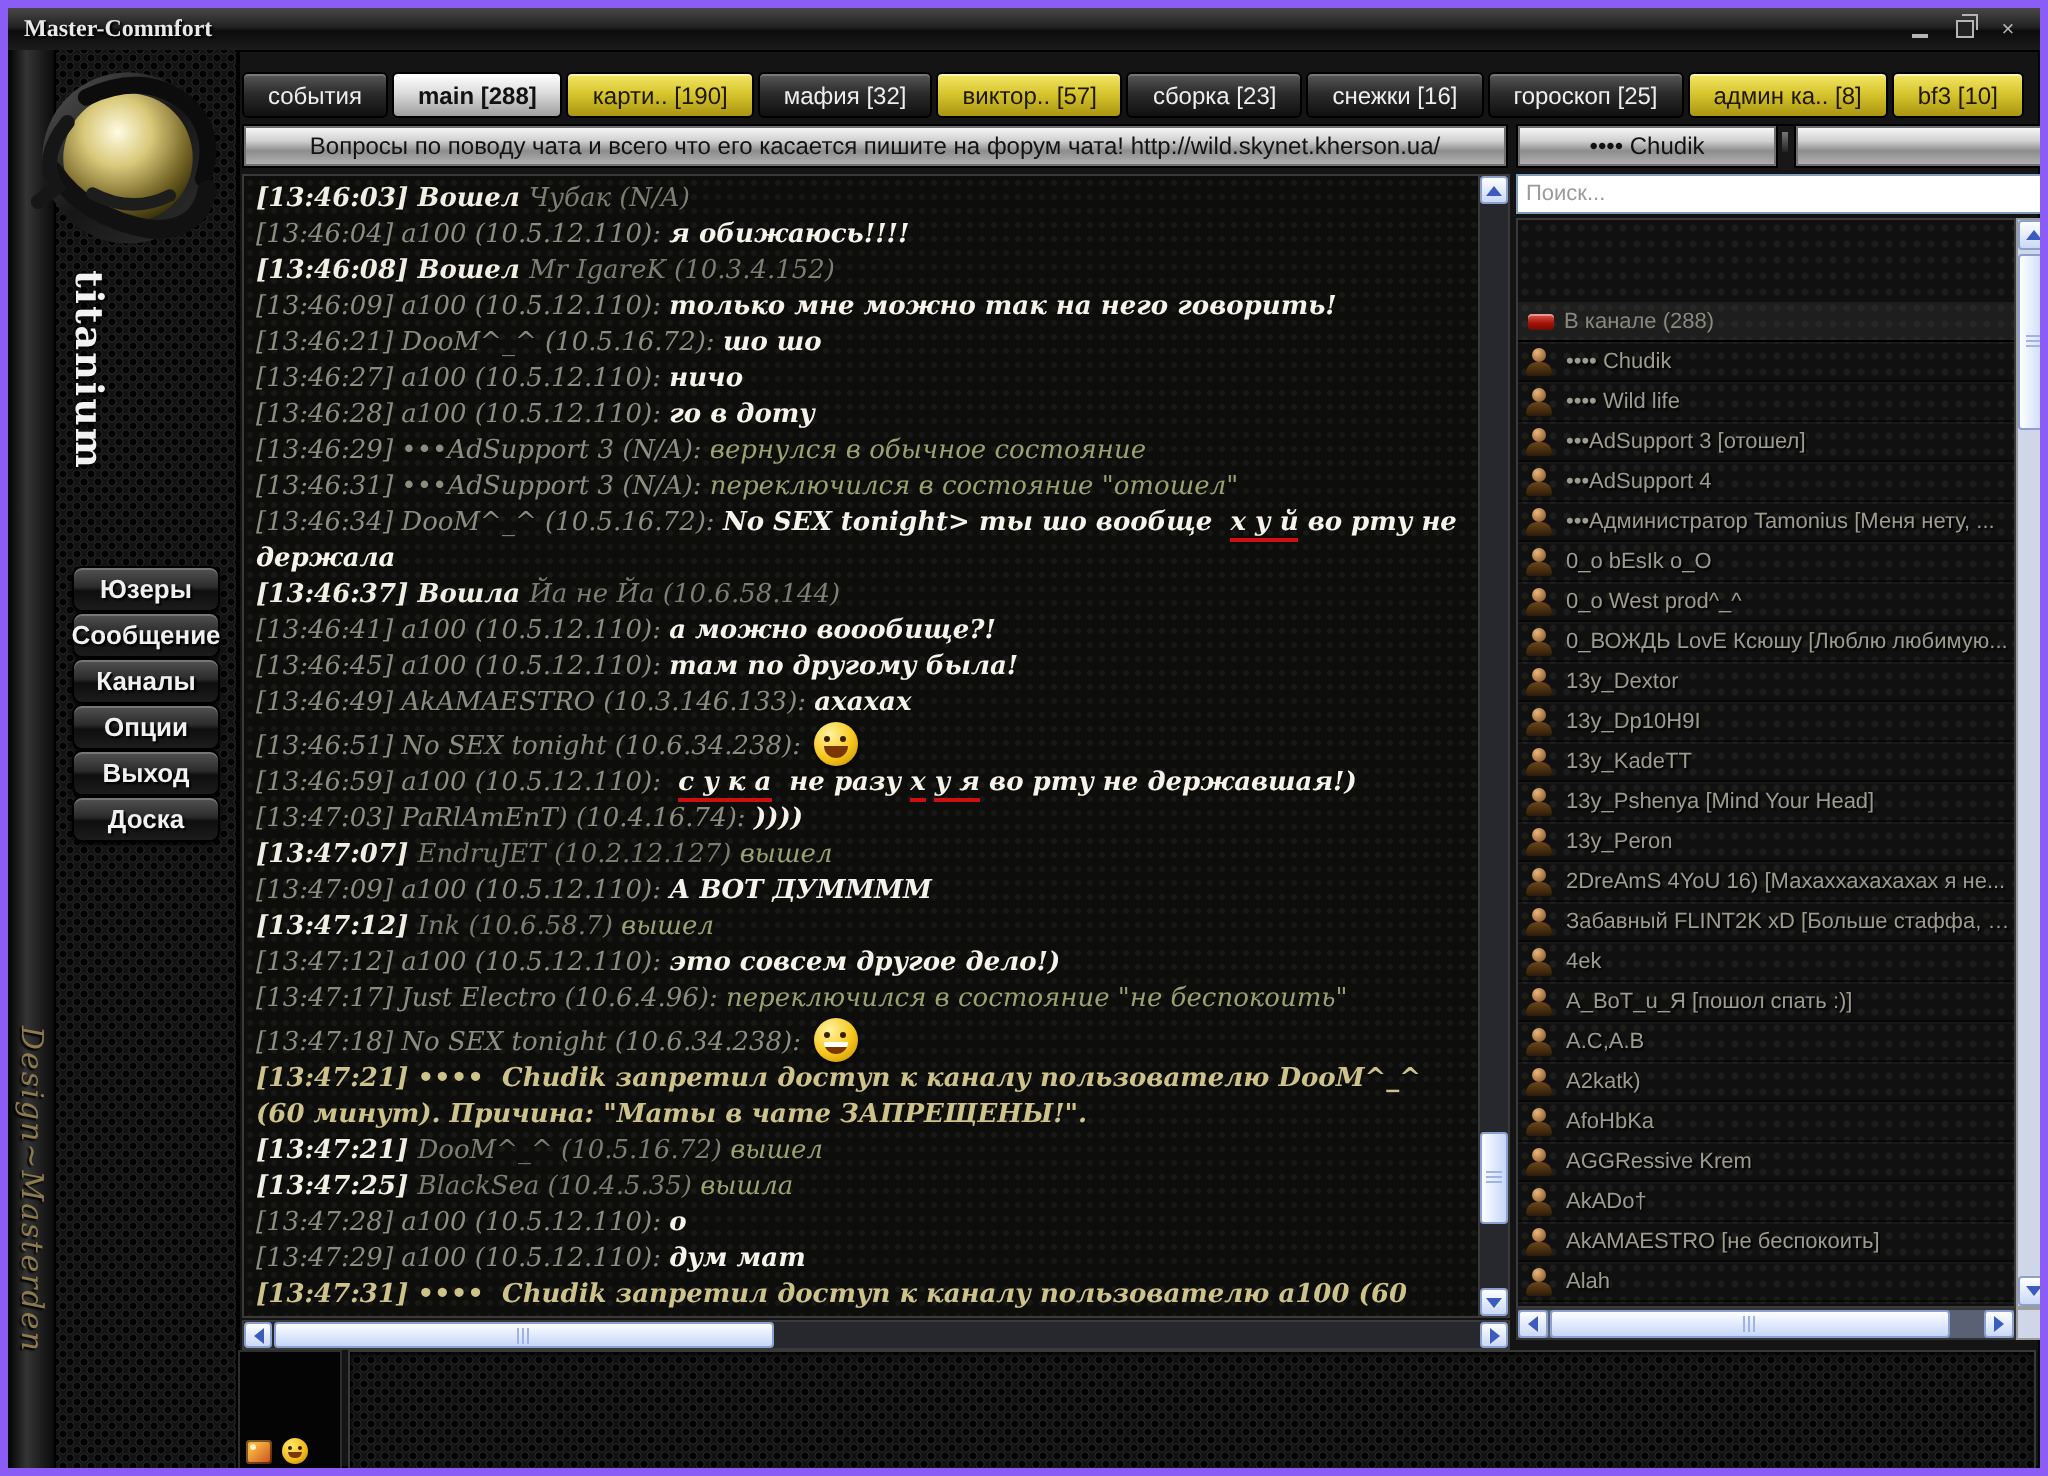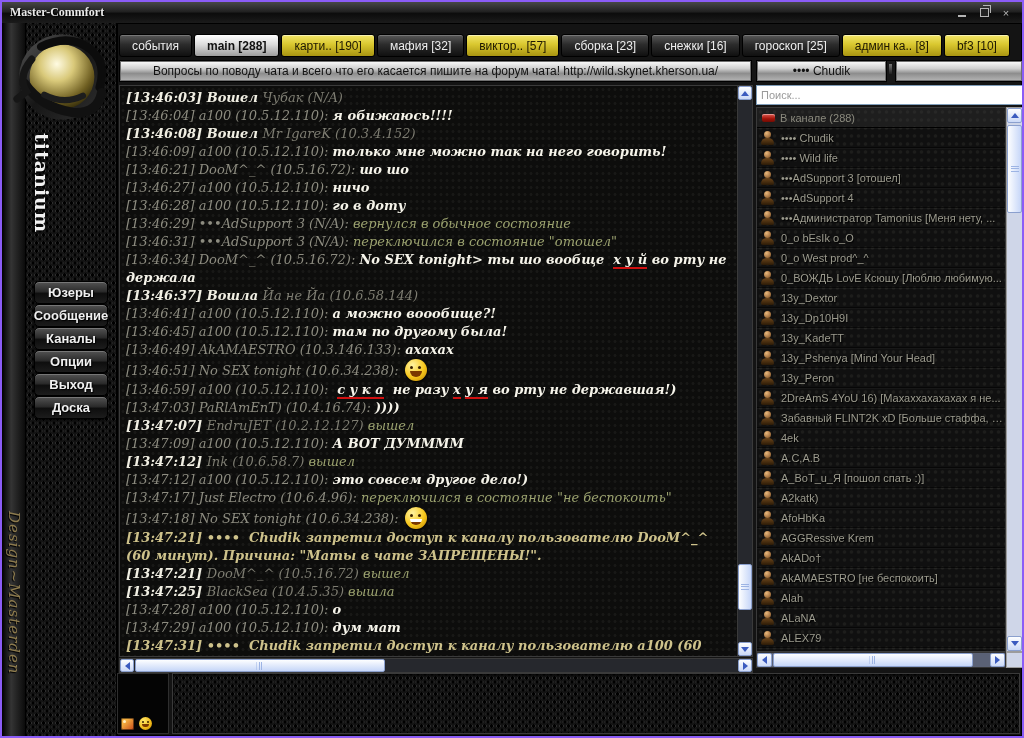--- a/index.html
+++ b/index.html
@@ -1,17 +1,17 @@
 <!DOCTYPE html>
 <html><head>
 <meta charset="utf-8">
 <style>
   html,body{margin:0;padding:0;background:#000;}
   #window{position:relative;width:1024px;height:738px;background:#141414;overflow:hidden;
-    border:2px solid #8b5cf6;box-sizing:border-box;font-family:"Liberation Sans",sans-serif;
+    border:4px solid #8b5cf6;box-sizing:border-box;font-family:"Liberation Sans",sans-serif;
     box-shadow:inset 0 0 0 1px #000;}
   
   .titlebar{position:absolute;left:0;top:0;right:0;height:21px;
     background:linear-gradient(#474747,#222 45%,#0c0c0c 55%,#1b1b1b);
     border-bottom:1px solid #000;display:flex;align-items:center;}
   .title{color:#e9e9e9;font-size:12px;font-weight:bold;padding-left:8px;
     text-shadow:1px 1px 1px #000;font-family:"Liberation Serif",serif;}
   .winbtns{margin-left:auto;display:flex;gap:6px;padding-right:8px;}
   .wbtn{width:16px;height:14px;display:flex;align-items:center;justify-content:center;
     color:#b5b5b5;font-size:11px;cursor:pointer;}
@@ -114,21 +114,21 @@
   .sb-corner{position:absolute;left:1004px;top:650px;width:17px;height:16px;background:#cfd6e8;border:1px solid #9c9c9c;box-sizing:border-box;}
   
   .search{position:absolute;left:754px;top:83px;width:267px;height:20px;box-sizing:border-box;
     border:1px solid #7f9db9;background:#fff;font-size:11px;padding:0 4px;color:#444;
     font-family:"Liberation Sans",sans-serif;}
   .search::placeholder{color:#9a9a9a;}
   .userpanel{position:absolute;left:754px;top:105px;width:250px;height:545px;overflow:hidden;
     border:1px solid #3a3a3a;box-sizing:border-box;background-color:#101010;
     background-image:radial-gradient(circle,rgba(60,60,55,.3) 22%,rgba(16,16,16,0) 42%);background-size:7px 8px;}
   .ul-header{height:19px;display:flex;align-items:center;gap:5px;padding-left:5px;
-    color:#8a897d;font-size:11px;background:rgba(70,70,70,.25);border-bottom:1px solid #000;}
+    color:#8a897d;font-size:11px;background:rgba(70,70,70,.25);border-bottom:1px solid #000;margin-top:41px;}
   .red-ico{width:13px;height:8px;border-radius:2px;background:linear-gradient(#e05a50,#a01208 60%,#700c04);
     box-shadow:inset 0 1px 0 rgba(255,255,255,.4);}
   .urow{height:19px;display:flex;align-items:center;gap:6px;padding-left:3px;
     border-bottom:1px solid rgba(0,0,0,.55);box-shadow:inset 0 1px 0 rgba(255,255,255,.03);cursor:pointer;}
   .uname{color:#9c9b8e;font-size:11px;white-space:nowrap;overflow:hidden;text-overflow:ellipsis;
     text-shadow:1px 1px 1px #000;}
   .avatar{position:relative;width:15px;height:16px;flex:none;}
   .avatar:before{content:"";position:absolute;left:4px;top:1px;width:7px;height:7px;border-radius:50%;
     background:radial-gradient(circle at 35% 30%,#eab87c,#7a4a1e);}
   .avatar:after{content:"";position:absolute;left:1px;bottom:1px;width:13px;height:7px;
@@ -350,25 +350,25 @@
         <div class="urow">
           <span class="avatar"></span>
           <span class="uname">Забавный FLINT2K xD [Больше стаффа, м...</span>
         </div>
         <div class="urow">
           <span class="avatar"></span>
           <span class="uname">4ek</span>
         </div>
         <div class="urow">
           <span class="avatar"></span>
+          <span class="uname">A_BoT_u_Я [пошол спать :)]</span>
+        </div>
+        <div class="urow">
+          <span class="avatar"></span>
           <span class="uname">A.C,A.B</span>
-        </div>
-        <div class="urow">
-          <span class="avatar"></span>
-          <span class="uname">A_BoT_u_Я [пошол спать :)]</span>
         </div>
         <div class="urow">
           <span class="avatar"></span>
           <span class="uname">A2katk)</span>
         </div>
         <div class="urow">
           <span class="avatar"></span>
           <span class="uname">AfoHbKa</span>
         </div>
         <div class="urow">

